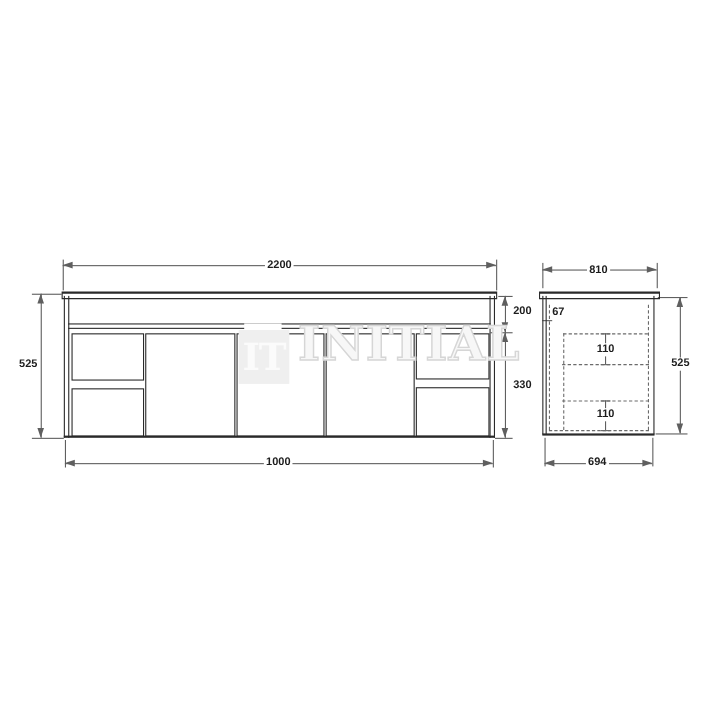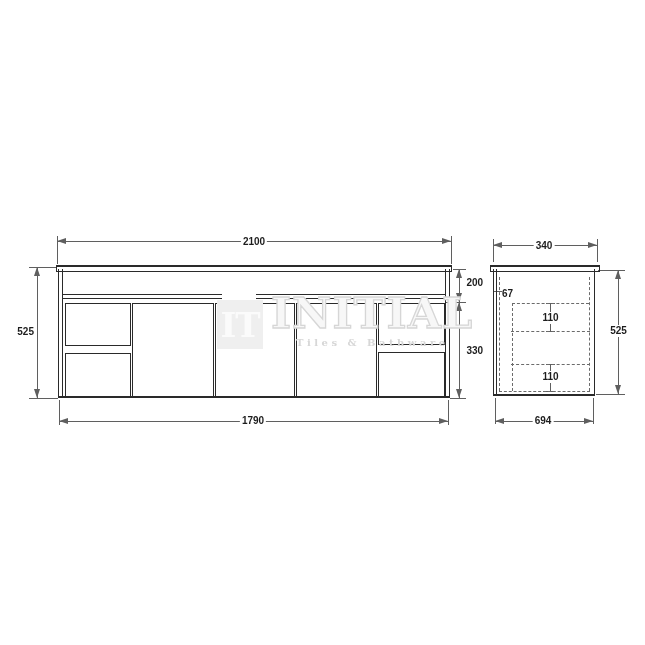--- a/index.html
+++ b/index.html
@@ -54,21 +54,20 @@
 <body>
 
 <div class="canvas">
 
   <div class="grp">
     <div class="wm-halo"></div>
     <div class="wm-logo">
       <span>IT</span>
     </div>
     <div class="wm-name">INITIAL</div>
-    <div class="wm-tag">Tiles &amp; Bathware</div>
   </div>
 
   <div class="grp">
 
     <div class="rect" style="left:56px;top:265px;width:394px;height:4px;border-top-width:2px;"></div>
 
     <div class="vl z2" style="left:58px;top:269px;height:129px;"></div>
     <div class="vl z2" style="left:61.5px;top:269px;height:129px;"></div>
     <div class="vl z2" style="left:445px;top:269px;height:129px;"></div>
     <div class="vl z2" style="left:448.5px;top:269px;height:129px;"></div>
@@ -87,28 +86,28 @@
     <div class="rect" style="left:378px;top:352px;width:65px;height:43px;"></div>
   </div>
 
   <div class="grp">
 
     <div class="vl c-dim" style="left:57px;top:236px;height:28px;"></div>
     <div class="vl c-dim" style="left:451px;top:236px;height:28px;"></div>
     <div class="hl c-dim" style="left:57px;top:241px;width:394px;"></div>
     <div class="ar ar-l" style="left:57px;top:238px;"></div>
     <div class="ar ar-r" style="left:442px;top:238px;"></div>
-    <div class="dlab" style="left:254px;top:242px;">2100</div>
+    <div class="dlab" style="left:254px;top:242px;">2200</div>
 
     <div class="vl c-dim" style="left:58.5px;top:400px;height:25px;"></div>
     <div class="vl c-dim" style="left:448px;top:400px;height:25px;"></div>
     <div class="hl c-dim" style="left:58.5px;top:420.5px;width:389.5px;"></div>
     <div class="ar ar-l" style="left:59px;top:417.5px;"></div>
     <div class="ar ar-r" style="left:439px;top:417.5px;"></div>
-    <div class="dlab" style="left:253px;top:421px;">1790</div>
+    <div class="dlab" style="left:253px;top:421px;">1000</div>
 
     <div class="hl c-dim" style="left:29px;top:267px;width:27px;"></div>
     <div class="hl c-dim" style="left:29px;top:397.5px;width:29px;"></div>
     <div class="vl c-dim" style="left:36.5px;top:267px;height:131px;"></div>
     <div class="ar ar-u" style="left:33.5px;top:267px;"></div>
     <div class="ar ar-d" style="left:33.5px;top:389px;"></div>
     <div class="dlab ty" style="left:6px;top:332px;width:27px;text-align:right;">525</div>
 
     <div class="hl c-dim" style="left:453px;top:268.5px;width:13px;"></div>
     <div class="vl c-dim" style="left:459px;top:268.5px;height:33px;"></div>
@@ -142,38 +141,38 @@
     <div class="hl dash" style="left:498.5px;top:390.5px;width:91px;"></div>
   </div>
 
   <div class="grp">
 
     <div class="vl c-dim" style="left:493px;top:239px;height:23px;"></div>
     <div class="vl c-dim" style="left:597px;top:239px;height:23px;"></div>
     <div class="hl c-dim" style="left:493px;top:245px;width:104px;"></div>
     <div class="ar ar-l" style="left:493px;top:242px;"></div>
     <div class="ar ar-r" style="left:588px;top:242px;"></div>
-    <div class="dlab" style="left:544px;top:245.5px;">340</div>
+    <div class="dlab" style="left:544px;top:245.5px;">810</div>
 
     <div class="vl c-dim" style="left:494.5px;top:398px;height:26px;"></div>
     <div class="vl c-dim" style="left:592.5px;top:398px;height:26px;"></div>
     <div class="hl c-dim" style="left:494.5px;top:420.5px;width:98px;"></div>
     <div class="ar ar-l" style="left:495px;top:417.5px;"></div>
     <div class="ar ar-r" style="left:584px;top:417.5px;"></div>
     <div class="dlab" style="left:543px;top:421px;">694</div>
 
     <div class="hl c-dim" style="left:598px;top:270px;width:27px;"></div>
     <div class="hl c-dim" style="left:596px;top:393.5px;width:29px;"></div>
     <div class="vl c-dim" style="left:618px;top:270px;height:124px;"></div>
     <div class="ar ar-u" style="left:615px;top:270px;"></div>
     <div class="ar ar-d" style="left:615px;top:385px;"></div>
     <div class="dlab" style="left:618.5px;top:331px;">525</div>
 
     <div class="hl c-dim" style="left:493px;top:291px;width:9px;"></div>
-    <div class="dlab ty" style="left:501px;top:294px;background:transparent;">67</div>
+    <div class="dlab ty" style="left:501px;top:284px;background:transparent;">67</div>
 
     <div class="vl c-dim" style="left:550px;top:303px;height:28px;"></div>
     <div class="hl c-dim" style="left:546px;top:303px;width:8.5px;"></div>
     <div class="hl c-dim" style="left:546px;top:331px;width:8.5px;"></div>
     <div class="dlab" style="left:550.5px;top:317.5px;">110</div>
 
     <div class="vl c-dim" style="left:550px;top:364px;height:27px;"></div>
     <div class="hl c-dim" style="left:546px;top:364px;width:8.5px;"></div>
     <div class="hl c-dim" style="left:546px;top:390.5px;width:8.5px;"></div>
     <div class="dlab" style="left:550.5px;top:377px;">110</div>

